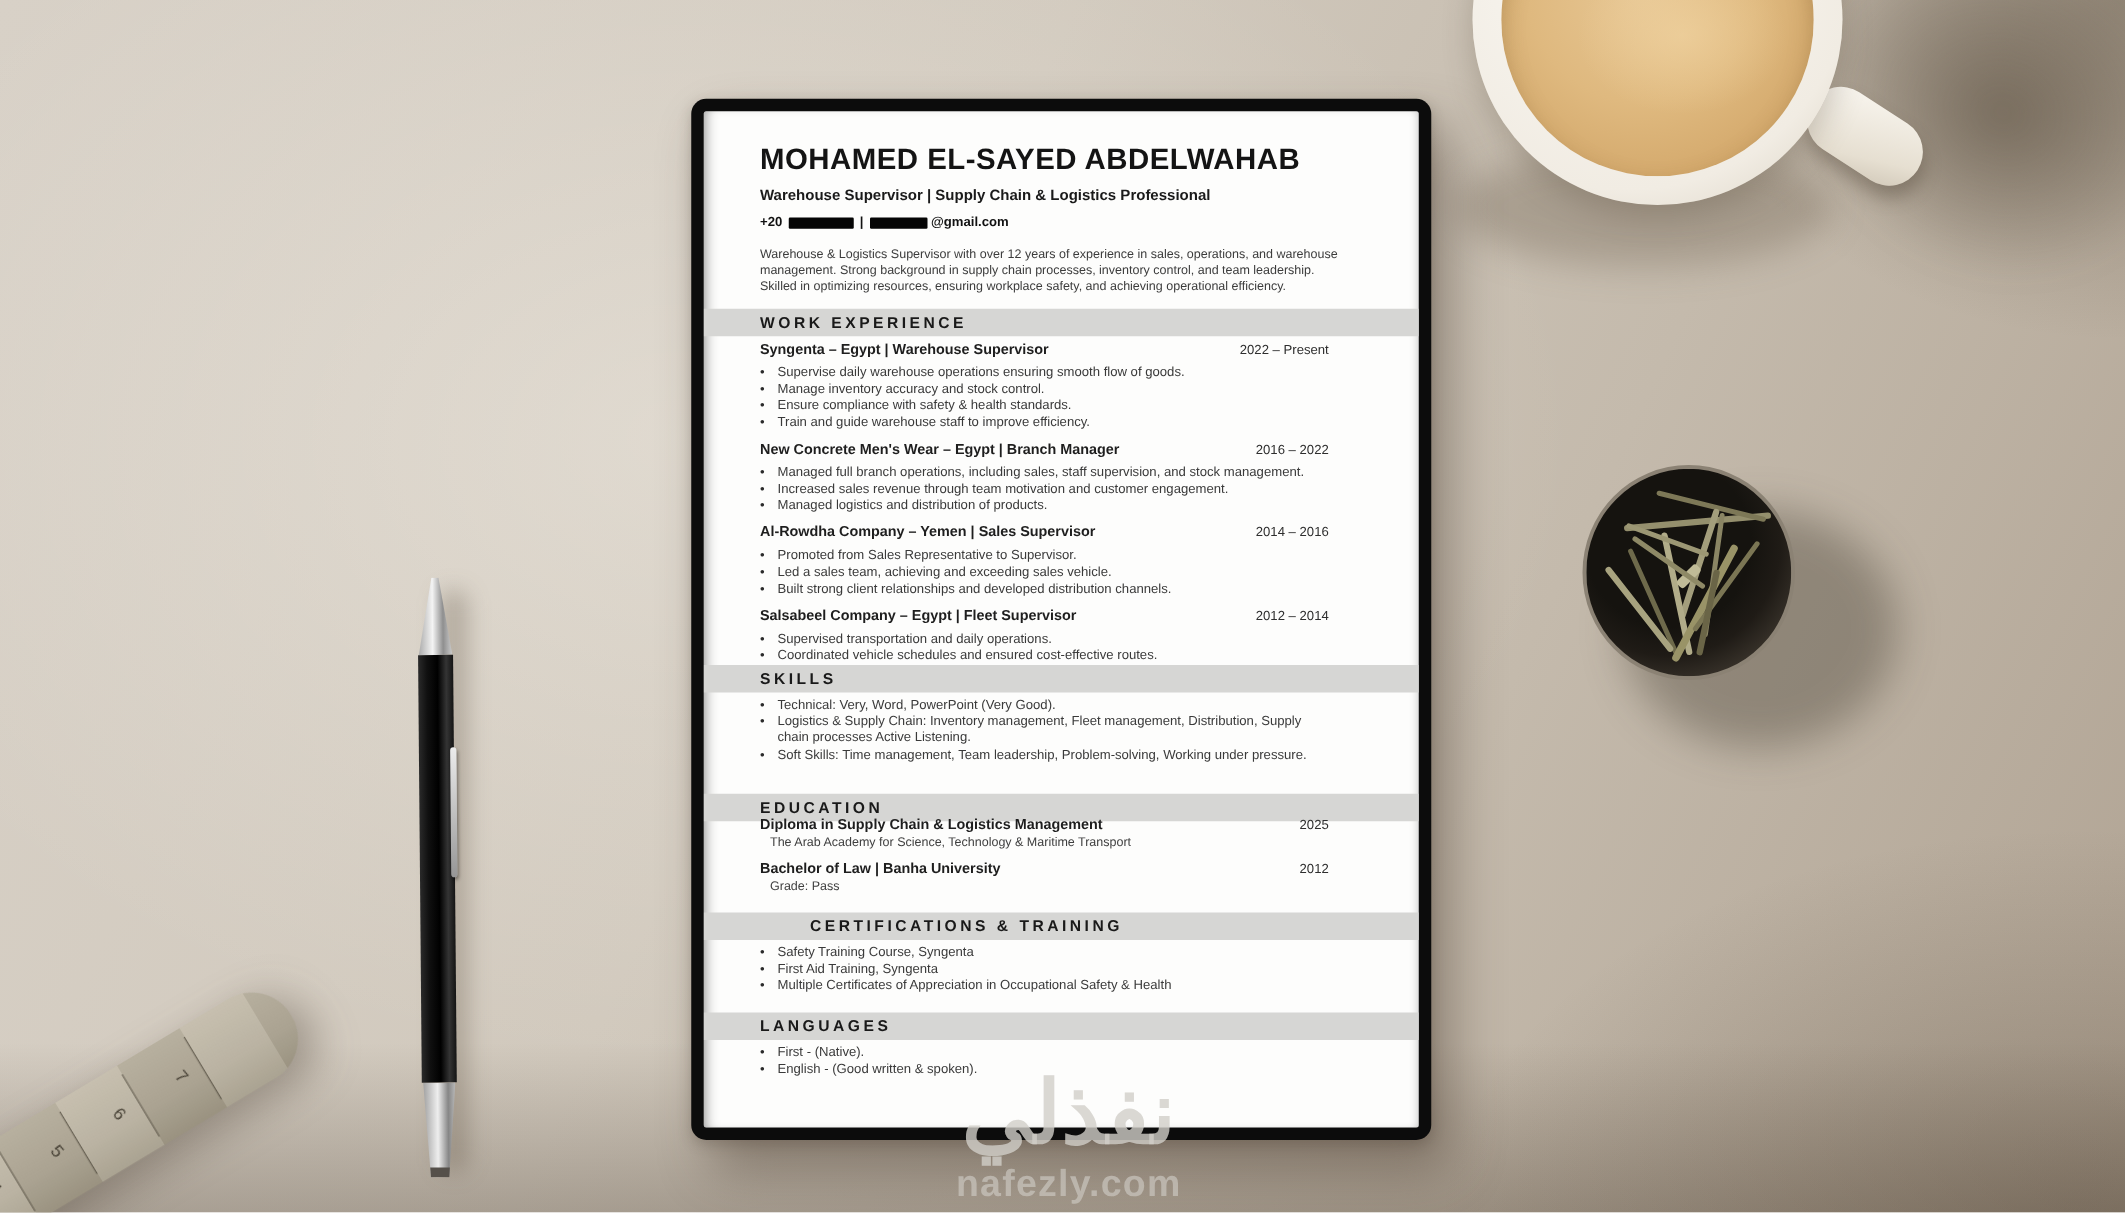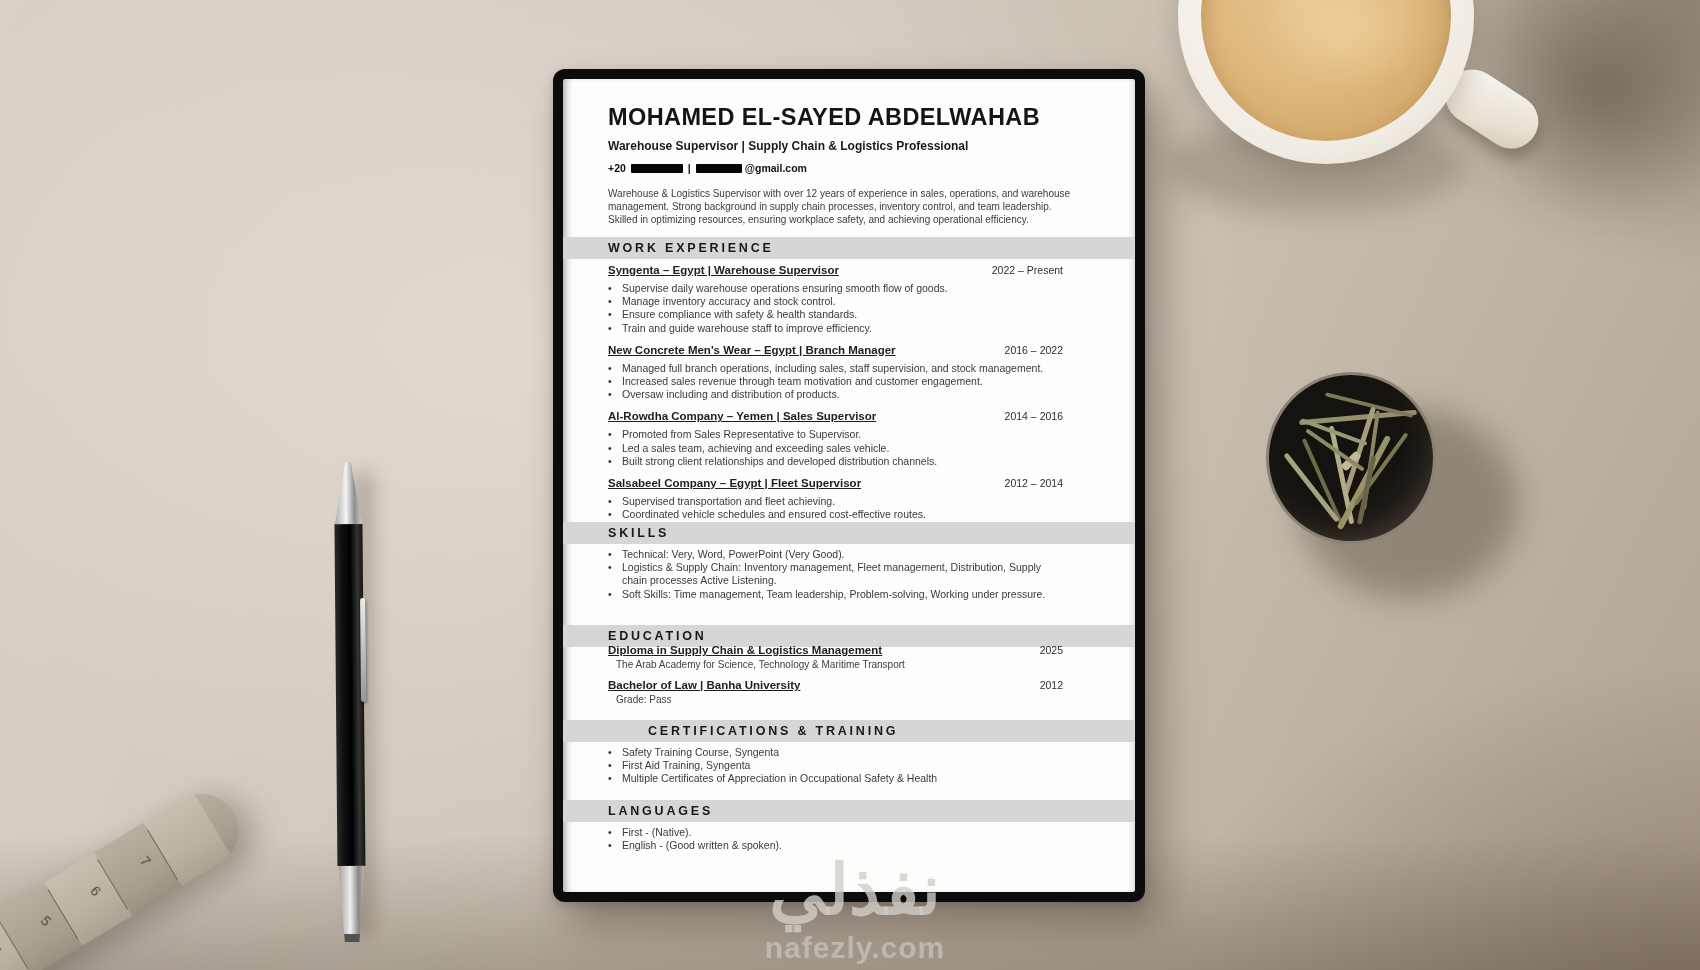--- a/index.html
+++ b/index.html
@@ -71,21 +71,21 @@
     transform:rotate(-31deg);transform-origin:100% 50%;
     background:
       repeating-linear-gradient(90deg, rgba(255,255,255,.09) 0 58px, rgba(0,0,0,.05) 58px 116px),
       linear-gradient(180deg,#c1b9a7,#b3ab99 60%,#a29a87);
     filter:drop-shadow(10px 12px 16px rgba(60,50,38,.35));}
   .tick{position:absolute;top:8px;bottom:8px;width:1px;background:rgba(70,64,52,.65);}
   .t1{right:82px;}.t2{right:140px;}.t3{right:198px;}.t4{right:256px;}
   .rnum{position:absolute;top:26px;font-size:14px;color:#4a4438;transform:rotate(80deg);}
   .n1{right:96px;}.n2{right:154px;}.n3{right:212px;}.n4{right:270px;}
   
-  .frame{position:absolute;left:553px;top:69px;width:592px;height:833px;border-radius:12px;
+  .frame{position:absolute;left:553px;top:79px;width:592px;height:833px;border-radius:12px;
     background:#0c0c0c;
     box-shadow:16px 24px 42px rgba(68,56,42,.42), 0 4px 10px rgba(68,56,42,.25);}
   .page{position:absolute;inset:10px;background:#fdfdfc;border-radius:2px;overflow:hidden;
     box-shadow:inset 8px 0 10px -7px rgba(0,0,0,.45), inset -6px 0 8px -6px rgba(0,0,0,.25);}
   .r-header{position:absolute;left:45px;top:24px;right:52px;color:#141414;}
   .r-name{font-size:23.5px;font-weight:bold;letter-spacing:.4px;line-height:28px;white-space:nowrap;}
   .r-title{margin-top:8px;font-size:12px;font-weight:bold;line-height:15px;color:#1a1a1a;}
   .r-contact{margin-top:8px;font-size:10.5px;font-weight:bold;line-height:13px;color:#111;
     display:flex;align-items:center;gap:5px;}
   .redact{display:inline-block;height:9px;background:#050505;border-radius:1px;}
@@ -93,21 +93,21 @@
   .r-summary{margin-top:12px;font-size:10px;line-height:13.2px;color:#3c3c3c;width:474px;}
   .band{position:absolute;left:0;right:0;height:22px;background:#d6d6d4;
     display:flex;align-items:center;}
   .band span{margin-left:45px;font-size:12.5px;font-weight:bold;letter-spacing:2.8px;color:#191919;}
   .band.work{top:158px;}.band.skills{top:443px;}.band.edu{top:546px;}
   .band.cert{top:641px;padding-left:40px;}.band.lang{top:721px;}
   .block{position:absolute;left:45px;right:58px;}
   .jobs{top:184px;}
   .job + .job{margin-top:8px;}
   .jrow{display:flex;justify-content:space-between;align-items:baseline;}
-  .jco{font-size:11.5px;font-weight:bold;color:#1e1e1e;line-height:14px;text-decoration:underline;}
+  .jco{font-size:11.5px;font-weight:bold;color:#1e1e1e;line-height:14px;}
   .jdate{font-size:10.5px;color:#2e2e2e;line-height:14px;margin-left:12px;margin-right:14px;flex-shrink:0;}
   ul.bl{list-style:none;margin:5px 0 0 0;padding:0;}
   ul.bl li{display:flex;font-size:10.5px;line-height:13.2px;color:#3a3a3a;}
   .dot{width:14px;flex-shrink:0;text-align:left;color:#2b2b2b;}
   .skills-block{top:469px;right:66px;}
   .edu-block{top:564px;}
   .edu-row + .edu-row{margin-top:7px;}
   .edetail{font-size:10px;line-height:12px;color:#3f3f3f;margin:2px 0 0 8px;}
   .cert-block{top:667px;}
   .lang-block{top:747px;}
@@ -221,21 +221,21 @@
           <li>
               <span class="dot">•</span>
               <span>Managed full branch operations, including sales, staff supervision, and stock management.</span>
             </li>
           <li>
               <span class="dot">•</span>
               <span>Increased sales revenue through team motivation and customer engagement.</span>
             </li>
           <li>
               <span class="dot">•</span>
-              <span>Oversaw including and distribution of products.</span>
+              <span>Managed logistics and distribution of products.</span>
             </li>
         </ul>
       </div>
       <div class="job">
         <div class="jrow">
           <span class="jco">Al-Rowdha Company – Yemen | Sales Supervisor</span>
           <span class="jdate">2014 – 2016</span>
         </div>
         <ul class="bl">
           <li>
@@ -253,21 +253,21 @@
         </ul>
       </div>
       <div class="job">
         <div class="jrow">
           <span class="jco">Salsabeel Company – Egypt | Fleet Supervisor</span>
           <span class="jdate">2012 – 2014</span>
         </div>
         <ul class="bl">
           <li>
               <span class="dot">•</span>
-              <span>Supervised transportation and fleet achieving.</span>
+              <span>Supervised transportation and daily operations.</span>
             </li>
           <li>
               <span class="dot">•</span>
               <span>Coordinated vehicle schedules and ensured cost-effective routes.</span>
             </li>
         </ul>
       </div>
     </div>
 
     <div class="band skills">

